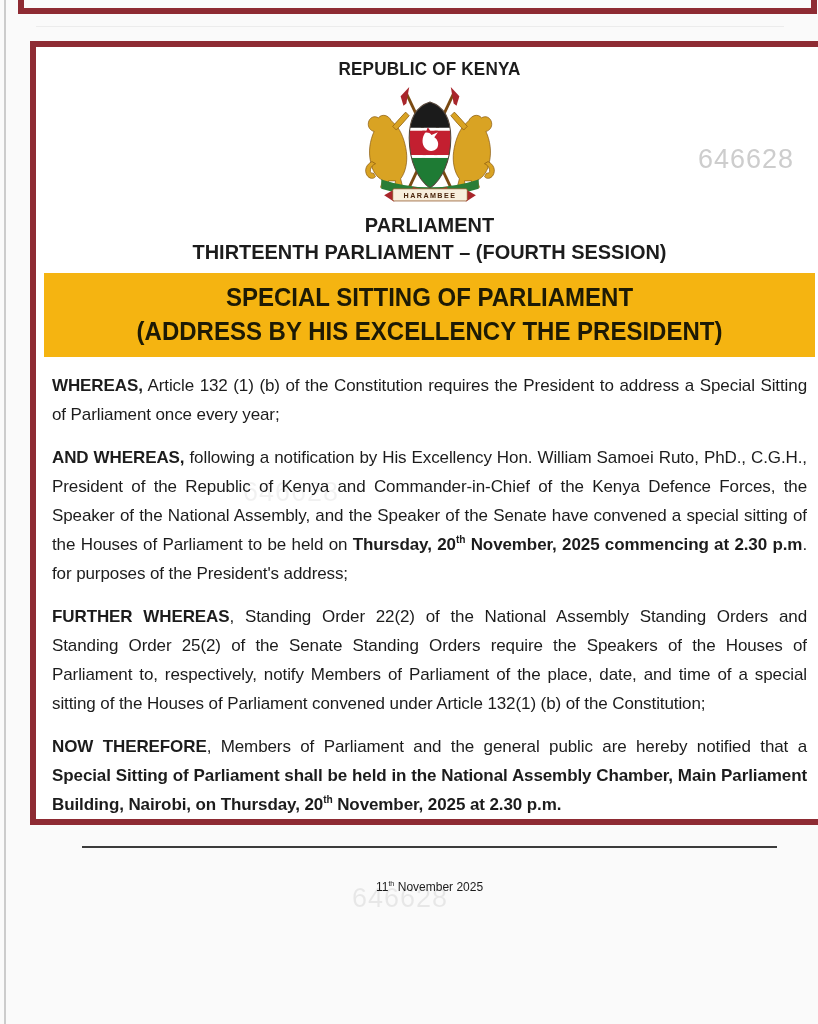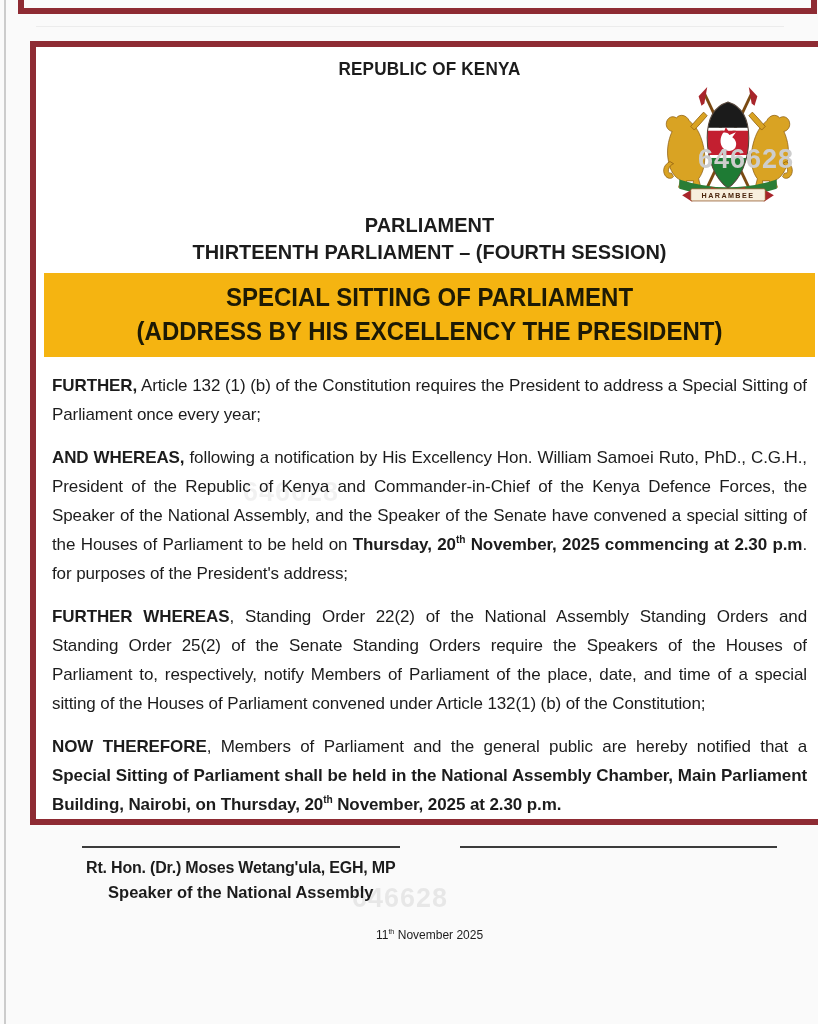--- a/index.html
+++ b/index.html
@@ -17,35 +17,35 @@
   }
   .edge-line{position:absolute;left:4px;top:0;width:2px;height:1024px;background:#cccccc;}
   .prev-box{position:absolute;left:18px;top:-42px;width:799px;height:56px;
     border:6px solid var(--border-red);background:transparent;box-sizing:border-box;}
   .faint-line{position:absolute;left:36px;top:26px;width:748px;height:1px;background:#ececec;}
   .main-box{position:absolute;left:30px;top:41px;width:799px;height:784px;
     border:6px solid var(--border-red);background:#ffffff;box-sizing:border-box;}
   .content{padding:0 16px;}
   .republic{margin:12px 0 0;text-align:center;font-size:18px;font-weight:700;
     letter-spacing:.2px;transform:scaleX(.95);}
-  .emblem-wrap{text-align:right;margin-top:2px;line-height:0;}
+  .emblem-wrap{text-align:center;margin-top:2px;line-height:0;}
   .parliament{margin:2px 0 0;text-align:center;font-size:21px;font-weight:700;transform:scaleX(.95);}
   .session{margin:3px 0 0;text-align:center;font-size:21px;font-weight:700;transform:scaleX(.95);}
   .banner{margin:9px -8px 12px;background:var(--banner-yellow);padding:7px 6px 9px;}
   .banner-line{text-align:center;font-size:25px;font-weight:700;line-height:34px;
     color:#1d1a05;transform:scaleX(.96);}
   .para{margin:14px 0 0;font-size:17px;line-height:29px;text-align:justify;letter-spacing:-.1px;}
   sup{font-size:60%;line-height:0;vertical-align:super;}
   .sig-row{display:flex;margin-top:27px;}
   .sig-col{flex:1;text-align:center;padding:0 8px;min-width:0;}
   .sig-rule{border-top:2px solid #3c3c3c;margin:0 22px 8px;}
   .sig-name{font-weight:700;font-size:16px;line-height:24px;letter-spacing:-.2px;white-space:nowrap;}
   .sig-title{font-weight:700;font-size:16.5px;line-height:24px;}
   .date-line{text-align:center;margin-top:24px;font-size:12px;}
-  .wm{position:absolute;z-index:6;pointer-events:none;font-size:27px;letter-spacing:1px;font-weight:700;}
+  .wm{position:absolute;z-index:6;pointer-events:none;font-size:27px;letter-spacing:1px;font-weight:400;}
   .wm1{top:144px;left:698px;color:var(--watermark-gray);}
   .wm2{top:477px;left:243px;color:rgba(0,0,0,0.055);}
   .wm3{top:883px;left:352px;color:rgba(0,0,0,0.075);}
 </style>
 </head>
 <body>
 
 <div class="edge-line"></div>
 <div class="prev-box"></div>
 <div class="faint-line"></div>
@@ -102,31 +102,26 @@
     </div>
 
     <div class="parliament">PARLIAMENT</div>
     <div class="session">THIRTEENTH PARLIAMENT – (FOURTH SESSION)</div>
 
     <div class="banner">
       <div class="banner-line">SPECIAL SITTING OF PARLIAMENT</div>
       <div class="banner-line">(ADDRESS BY HIS EXCELLENCY THE PRESIDENT)</div>
     </div>
 
-    <p class="para"><span style="font-weight: 700;">FURTHER,</span><span> Article 132 (1) (b) of the Constitution requires the President to address a Special Sitting of Parliament once every year;</span></p>
+    <p class="para"><span style="font-weight: 700;">WHEREAS,</span><span> Article 132 (1) (b) of the Constitution requires the President to address a Special Sitting of Parliament once every year;</span></p>
     <p class="para"><span style="font-weight: 700;">AND WHEREAS,</span><span> following a notification by His Excellency Hon. William Samoei Ruto, PhD., C.G.H., President of the Republic of Kenya and Commander-in-Chief of the Kenya Defence Forces, the Speaker of the National Assembly, and the Speaker of the Senate have convened a special sitting of the Houses of Parliament to be held on </span><span style="font-weight: 700;">Thursday, 20</span><sup style="font-weight: 700;">th</sup><span style="font-weight: 700;"> November, 2025 commencing at 2.30 p.m</span><span>. for purposes of the President's address;</span></p>
     <p class="para"><span style="font-weight: 700;">FURTHER WHEREAS</span><span>, Standing Order 22(2) of the National Assembly Standing Orders and Standing Order 25(2) of the Senate Standing Orders require the Speakers of the Houses of Parliament to, respectively, notify Members of Parliament of the place, date, and time of a special sitting of the Houses of Parliament convened under Article 132(1) (b) of the Constitution;</span></p>
     <p class="para"><span style="font-weight: 700;">NOW THEREFORE</span><span>, Members of Parliament and the general public are hereby notified that a </span><span style="font-weight: 700;">Special Sitting of Parliament shall be held in the National Assembly Chamber, Main Parliament Building, Nairobi, on Thursday, 20</span><sup style="font-weight: 700;">th</sup><span style="font-weight: 700;"> November, 2025 at 2.30 p.m.</span></p>
 
     <div class="sig-row">
-      <div class="sig-col">
-        <div class="sig-rule"></div>
-        <div class="sig-name">Rt. Hon. (Dr.) Moses Wetang'ula, EGH, MP</div>
-        <div class="sig-title">Speaker of the National Assembly</div>
-      </div>
       <div class="sig-col">
         <div class="sig-rule"></div>
       </div>
     </div>
 
     <div class="date-line"><span>11</span><sup>th</sup><span> November 2025</span></div>
 
   </div>
 </div>
 

